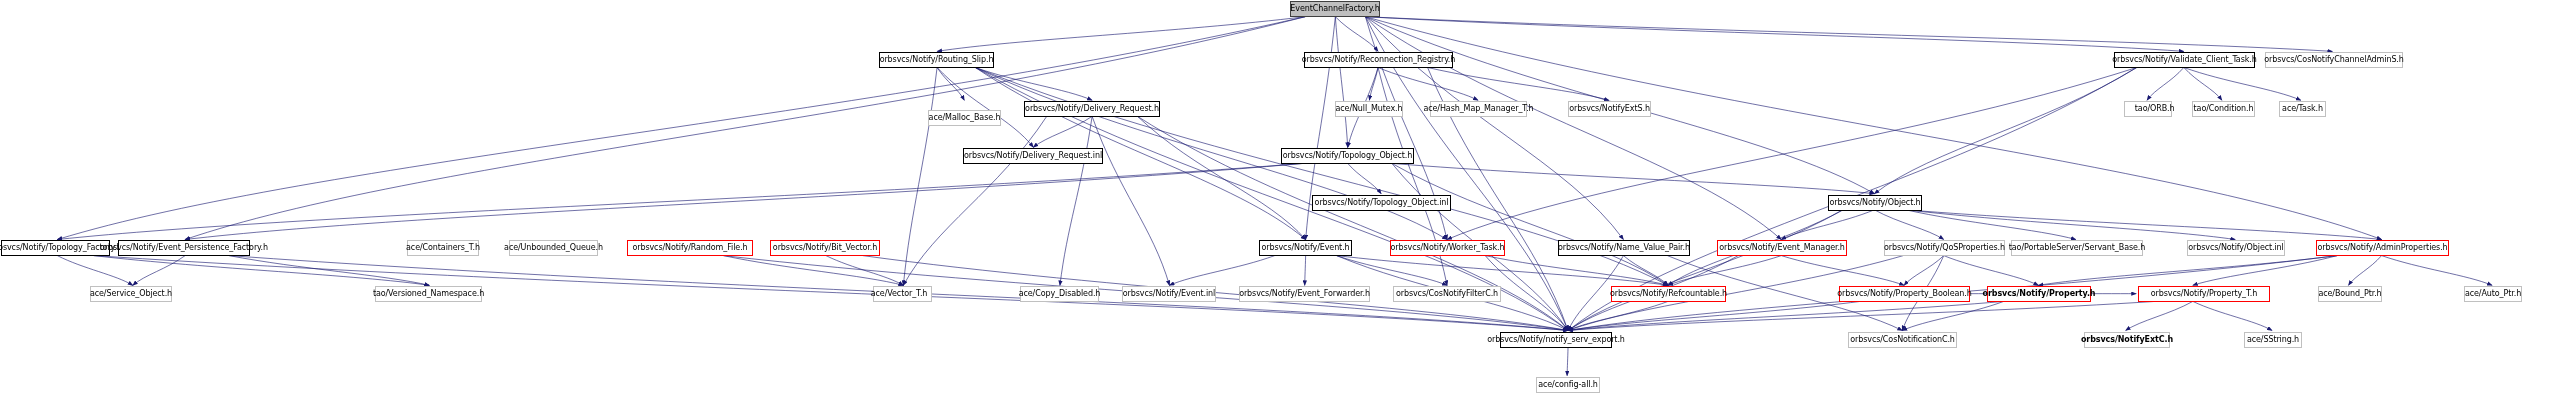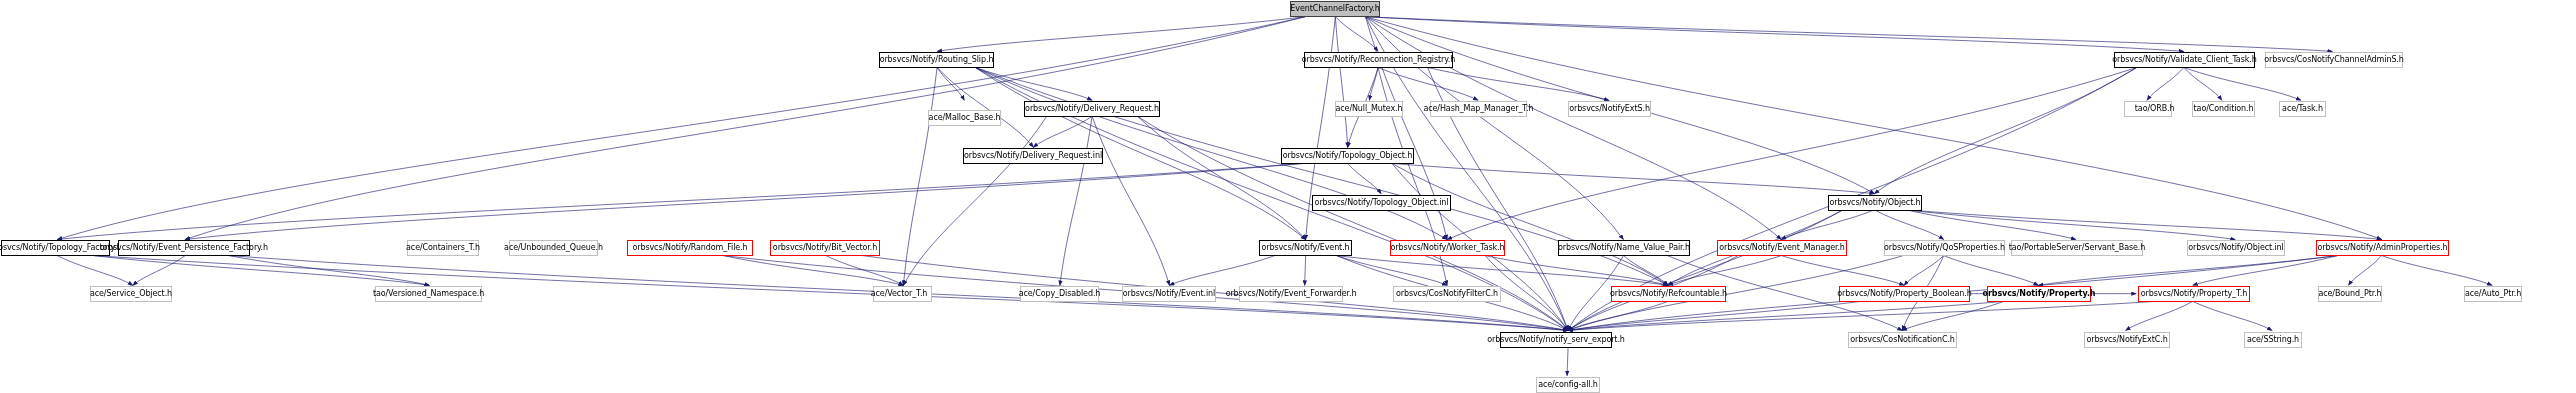--- a/index.html
+++ b/index.html
@@ -239,51 +239,51 @@
     </div>
     <div class="node gray" style="left: 873px; top: 286px; width: 59px; justify-content: flex-end;">
       <span>ace/Vector_T.h</span>
     </div>
     <div class="node gray" style="left: 1020px; top: 286px; width: 79px;">
       <span>ace/Copy_Disabled.h</span>
     </div>
     <div class="node gray" style="left: 1122px; top: 286px; width: 94px;">
       <span>orbsvcs/Notify/Event.inl</span>
     </div>
-    <div class="node gray" style="left: 1239px; top: 286px; width: 104px;">
+    <div class="node gray" style="left: 1239px; top: 286px; width: 131px;">
       <span>orbsvcs/Notify/Event_Forwarder.h</span>
     </div>
     <div class="node gray" style="left: 1393px; top: 286px; width: 108px;">
       <span>orbsvcs/CosNotifyFilterC.h</span>
     </div>
     <div class="node red" style="left: 1611px; top: 286px; width: 115px;">
       <span>orbsvcs/Notify/Refcountable.h</span>
     </div>
     <div class="node red" style="left: 1839px; top: 286px; width: 131px;">
       <span>orbsvcs/Notify/Property_Boolean.h</span>
     </div>
     <div class="node red" style="left: 1987px; top: 286px; width: 104px; font-weight: bold;">
       <span>orbsvcs/Notify/Property.h</span>
     </div>
-    <div class="node red" style="left: 2138px; top: 286px; width: 112px;">
+    <div class="node red" style="left: 2138px; top: 286px; width: 132px;">
       <span>orbsvcs/Notify/Property_T.h</span>
     </div>
     <div class="node gray" style="left: 2318px; top: 286px; width: 64px;">
       <span>ace/Bound_Ptr.h</span>
     </div>
     <div class="node gray" style="left: 2464px; top: 286px; width: 58px;">
       <span>ace/Auto_Ptr.h</span>
     </div>
     <div class="node black" style="left: 1500px; top: 332px; width: 112px;">
       <span>orbsvcs/Notify/notify_serv_export.h</span>
     </div>
     <div class="node gray" style="left: 1848px; top: 332px; width: 109px;">
       <span>orbsvcs/CosNotificationC.h</span>
     </div>
-    <div class="node gray" style="left: 2084px; top: 332px; width: 86px;">
+    <div class="node gray" style="left: 2084px; top: 332px; width: 86px; font-weight: bold;">
       <span>orbsvcs/NotifyExtC.h</span>
     </div>
     <div class="node gray" style="left: 2244px; top: 332px; width: 58px;">
       <span>ace/SString.h</span>
     </div>
     <div class="node gray" style="left: 1536px; top: 377px; width: 64px;">
       <span>ace/config-all.h</span>
     </div>
   </div>
 

